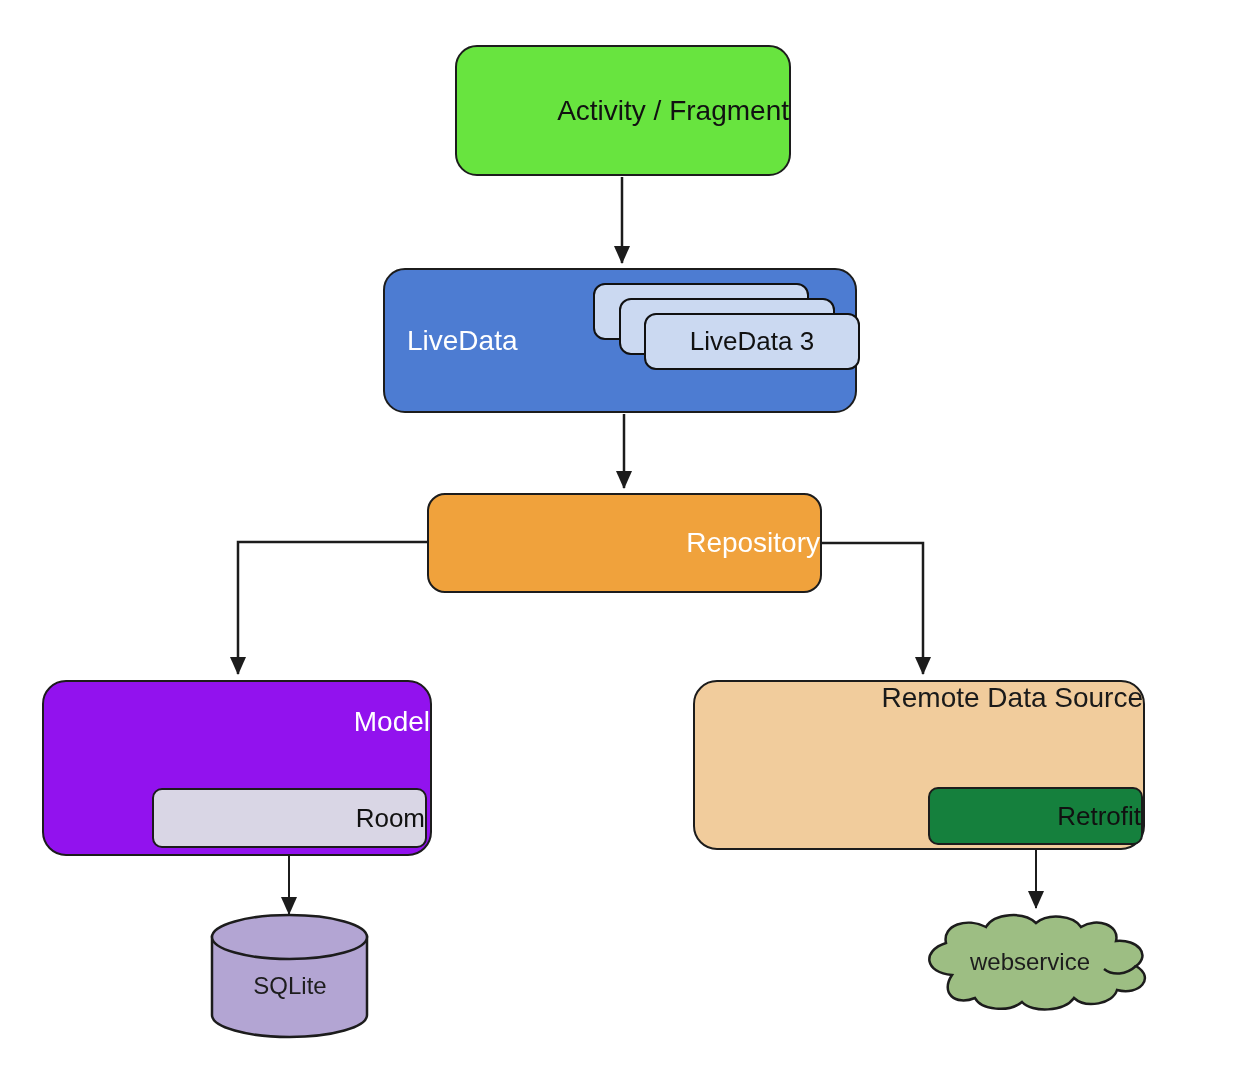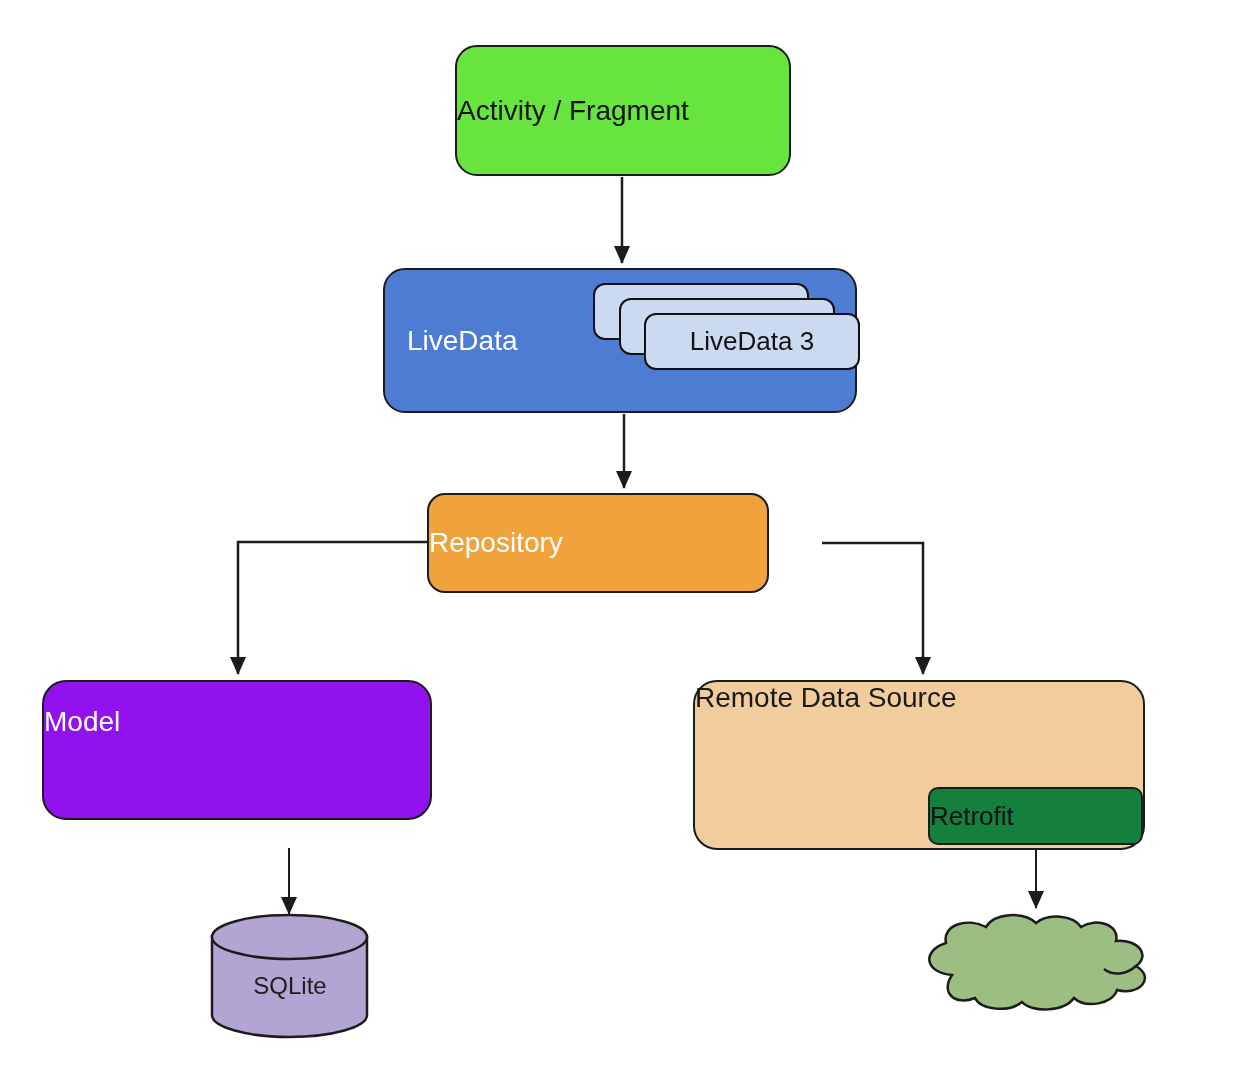--- a/index.html
+++ b/index.html
@@ -17,21 +17,21 @@
     width: 1238px; height: 1072px;
     z-index: 1;
   }
   .node {
     position: absolute;
     box-sizing: border-box;
     border: 2px solid #1c1c1c;
     z-index: 2;
     display: flex;
     align-items: center;
-    justify-content: flex-start;
+    justify-content: flex-end;
   }
   .node .label { white-space: nowrap; }
 
   
   .activity {
     left: 455px; top: 45px; width: 336px; height: 131px;
     border-radius: 22px;
     font-size: 28px; color: #111111;
   }
 
@@ -54,28 +54,28 @@
     z-index: 3;
     display: flex; align-items: center; justify-content: center;
     font-size: 26px; color: #111111;
   }
   .card-back  { left: 593px; top: 283px; }
   .card-mid   { left: 619px; top: 298px; z-index: 4; }
   .card-front { left: 644px; top: 313px; z-index: 5; }
 
   
   .repository {
-    left: 427px; top: 493px; width: 342px; height: 100px;
+    left: 427px; top: 493px; width: 395px; height: 100px;
     border-radius: 18px;
     font-size: 28px; color: #ffffff;
   }
 
   
   .model {
-    left: 42px; top: 680px; width: 390px; height: 140px;
+    left: 42px; top: 680px; width: 390px; height: 176px;
     border-radius: 24px;
     font-size: 28px; color: #ffffff;
     align-items: flex-start;
     padding-top: 24px;
   }
 
   
   .room {
     left: 152px; top: 788px; width: 275px; height: 60px;
     border-radius: 10px;
@@ -176,25 +176,29 @@
   </div>
 
   <div class="node repository" style="background-color: rgb(240, 162, 60);">
     <span class="label">Repository</span>
   </div>
 
   <div class="node model" style="background-color: rgb(146, 18, 238);">
     <span class="label">Model</span>
   </div>
 
+  <div class="node room" style="background-color: rgb(217, 214, 229);">
+    <span class="label">Room</span>
+  </div>
 
   <div class="node remote" style="background-color: rgb(241, 204, 156);">
     <span class="label">Remote Data Source</span>
   </div>
 
   <div class="node retrofit" style="background-color: #15803d;">
     <span class="label">Retrofit</span>
   </div>
 
   <div class="shape-label sqlite-label">SQLite</div>
 
+  <div class="shape-label webservice-label">webservice</div>
 
 </div>
 
 </body></html>

